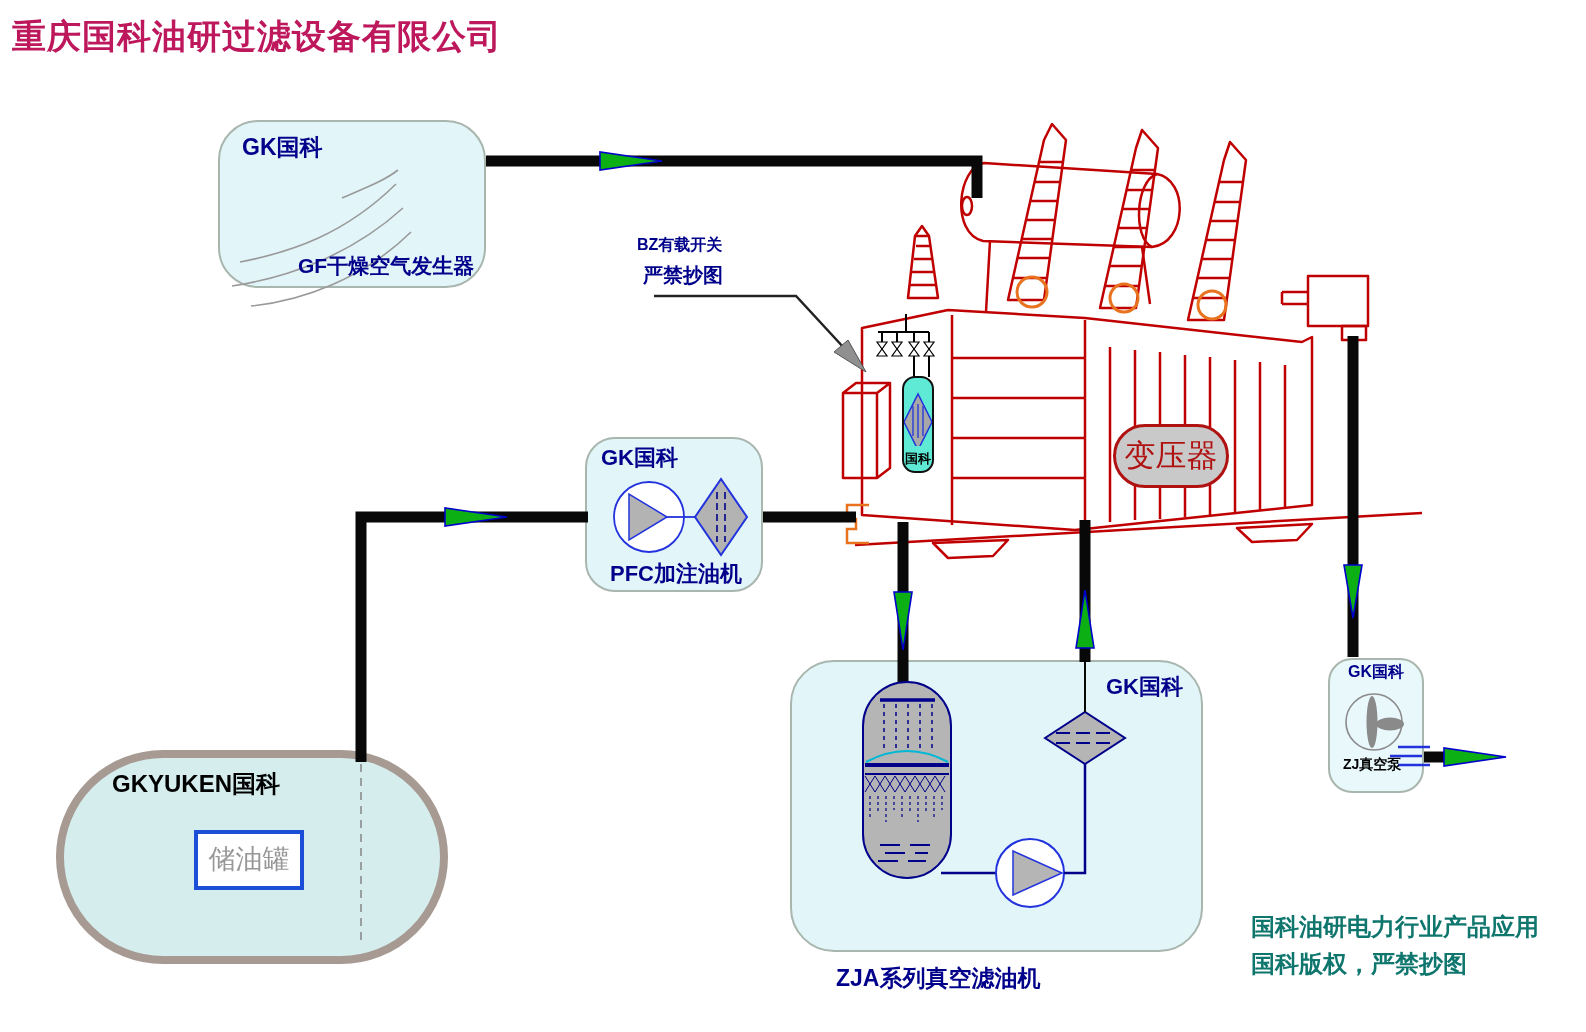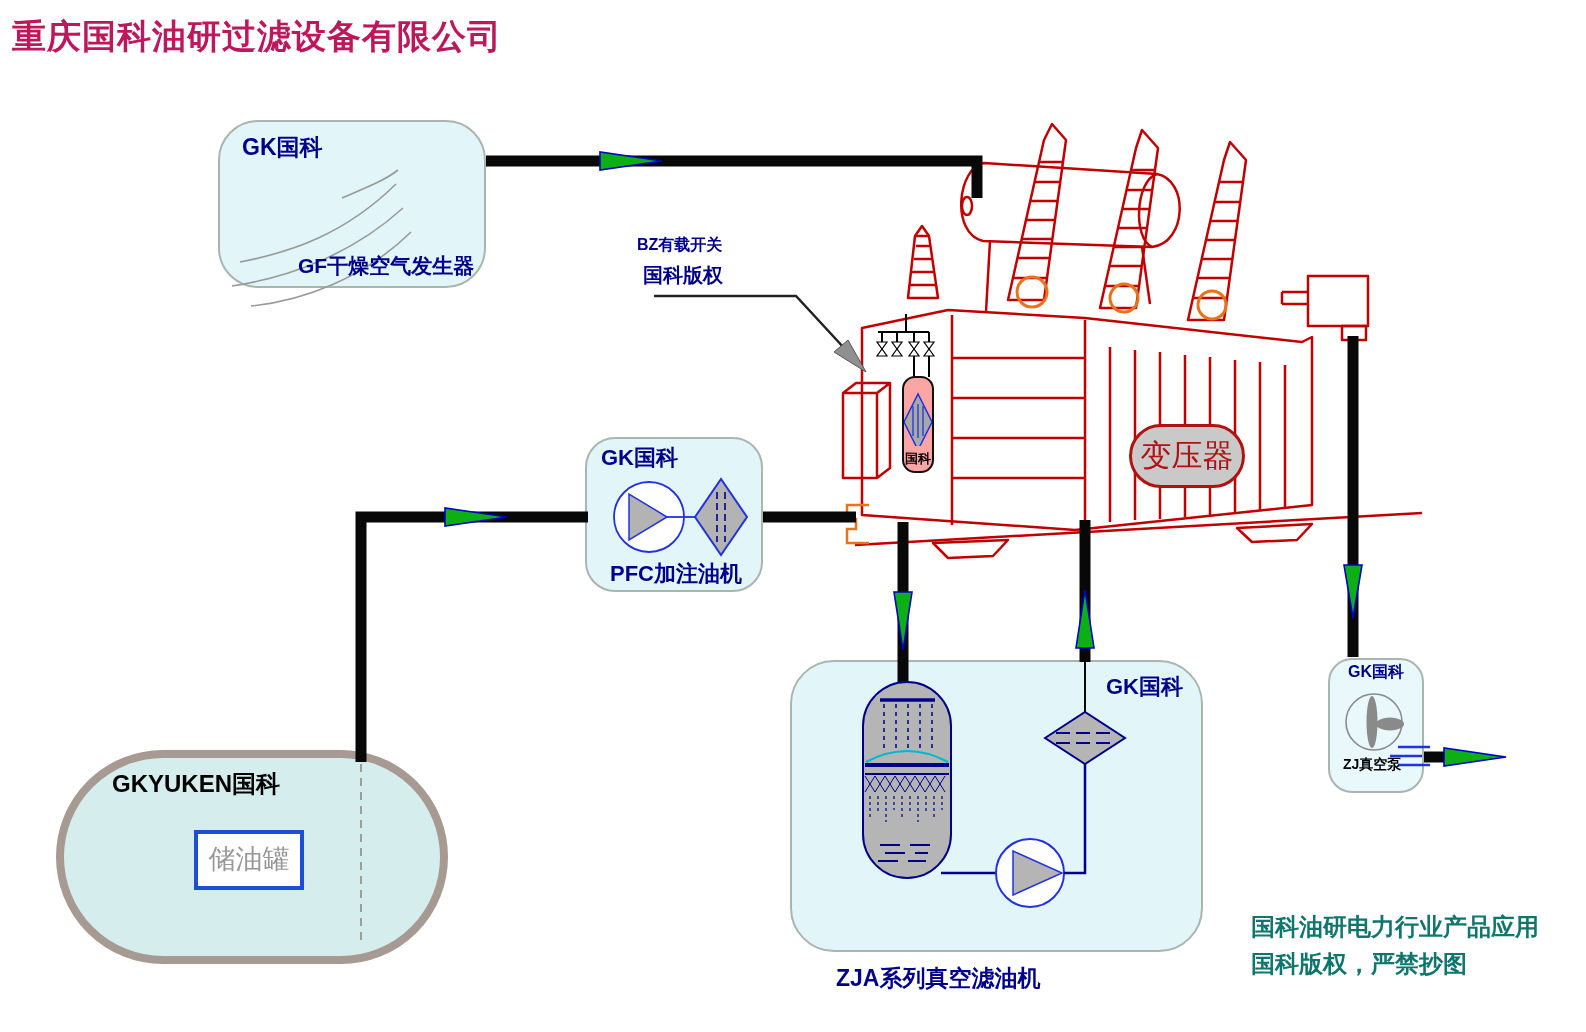--- a/index.html
+++ b/index.html
@@ -16,22 +16,22 @@
   #pfc-box{left:585px;top:437px;width:178px;height:155px;border-radius:30px;}
   #zja-box{left:790px;top:660px;width:413px;height:292px;border-radius:44px;}
   #zj-box{left:1328px;top:658px;width:96px;height:135px;border-radius:24px;background:#e9f8fb;}
   #oil-tank{left:56px;top:750px;width:392px;height:214px;border-radius:110px;
     background:#d5eded;border:8px solid #a69a92;}
   #tank-name-plate{position:absolute;left:194px;top:830px;width:102px;height:52px;background:#fff;
     border:4px solid #1d4ed8;z-index:3;text-align:center;line-height:50px;
     font-family:"Liberation Serif",serif;font-size:27px;color:#979797;}
   #transformer-pill{position:absolute;left:1113px;top:424px;width:116px;height:64px;background:#c9c9c9;
     border:3px solid #b01212;border-radius:34px;box-sizing:border-box;z-index:3;
-    text-align:center;line-height:58px;font-family:"Liberation Serif",serif;font-size:31px;color:#b01212;margin-left:16px;}
-  #oltc-pill{position:absolute;left:902px;top:376px;width:32px;height:97px;background:#fca5a5;
+    text-align:center;line-height:58px;font-family:"Liberation Serif",serif;font-size:31px;color:#b01212;}
+  #oltc-pill{position:absolute;left:902px;top:376px;width:32px;height:97px;background:#5eead4;
     border:2px solid #111;border-radius:13px;box-sizing:border-box;z-index:3;}
   #oltc-label{position:absolute;left:0;bottom:3px;width:100%;text-align:center;
     font-size:13px;font-weight:bold;color:#000;}
   .footer-line{color:#0f766e;}
 </style>
 </head>
 <body>
 
 <div id="page-title">重庆国科油研过滤设备有限公司</div>
 
@@ -183,21 +183,21 @@
     <polygon points="0,36 14,8 28,36 14,64" fill="#a8a8a8" stroke="#2233dd" stroke-width="1.5"></polygon>
     <path d="M9,20 V50 M14,18 V52 M19,20 V50" stroke="#2233dd" stroke-width="1.3" fill="none"></path>
   </svg>
   <div id="oltc-label">国科</div>
 </div>
 
 <div class="lbl" style="left:242px;top:132px;font-size:23px;">GK国科</div>
 <div class="lbl" style="left:298px;top:252px;font-size:21px;">GF干燥空气发生器</div>
 
 <div class="lbl" style="left:637px;top:235px;font-size:16px;">BZ有载开关</div>
-<div class="lbl" style="left:643px;top:262px;font-size:20px;">国科版权</div>
+<div class="lbl" style="left:643px;top:262px;font-size:20px;">严禁抄图</div>
 
 <div class="lbl" style="left:601px;top:443px;font-size:22px;">GK国科</div>
 <div class="lbl" style="left:610px;top:559px;font-size:22px;">PFC加注油机</div>
 
 <div class="lbl" style="left:112px;top:768px;font-size:24px;color:#000;">GKYUKEN国科</div>
 <div id="tank-name-plate">储油罐</div>
 
 <div class="lbl" style="left:1106px;top:672px;font-size:22px;">GK国科</div>
 <div class="lbl" style="left:836px;top:963px;font-size:23px;">ZJA系列真空滤油机</div>
 

